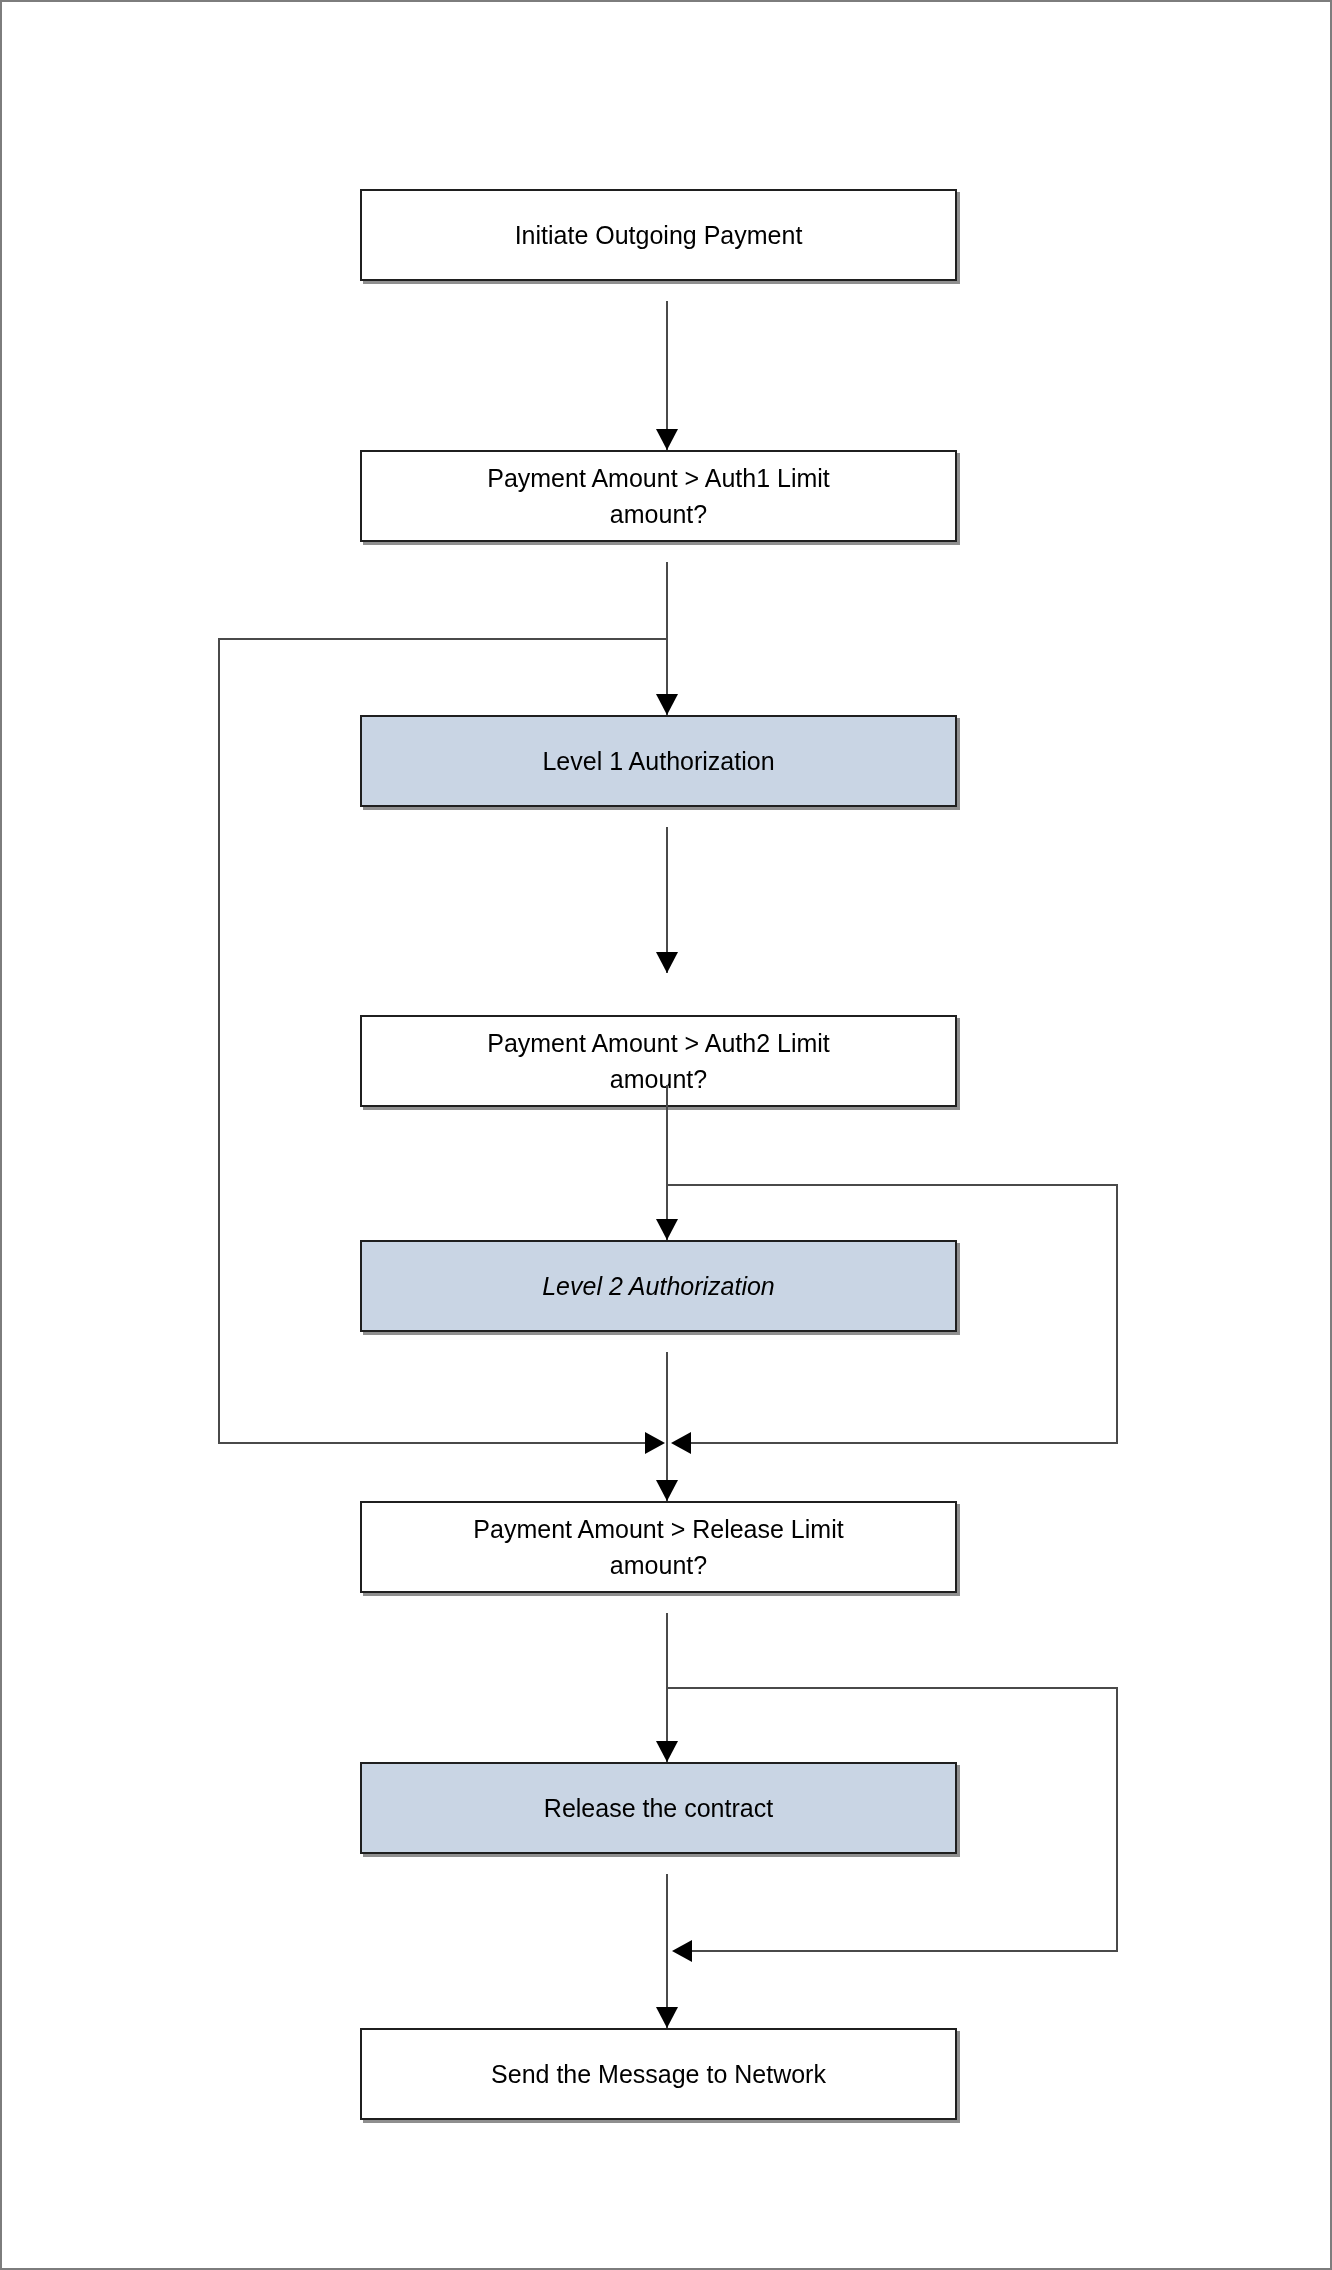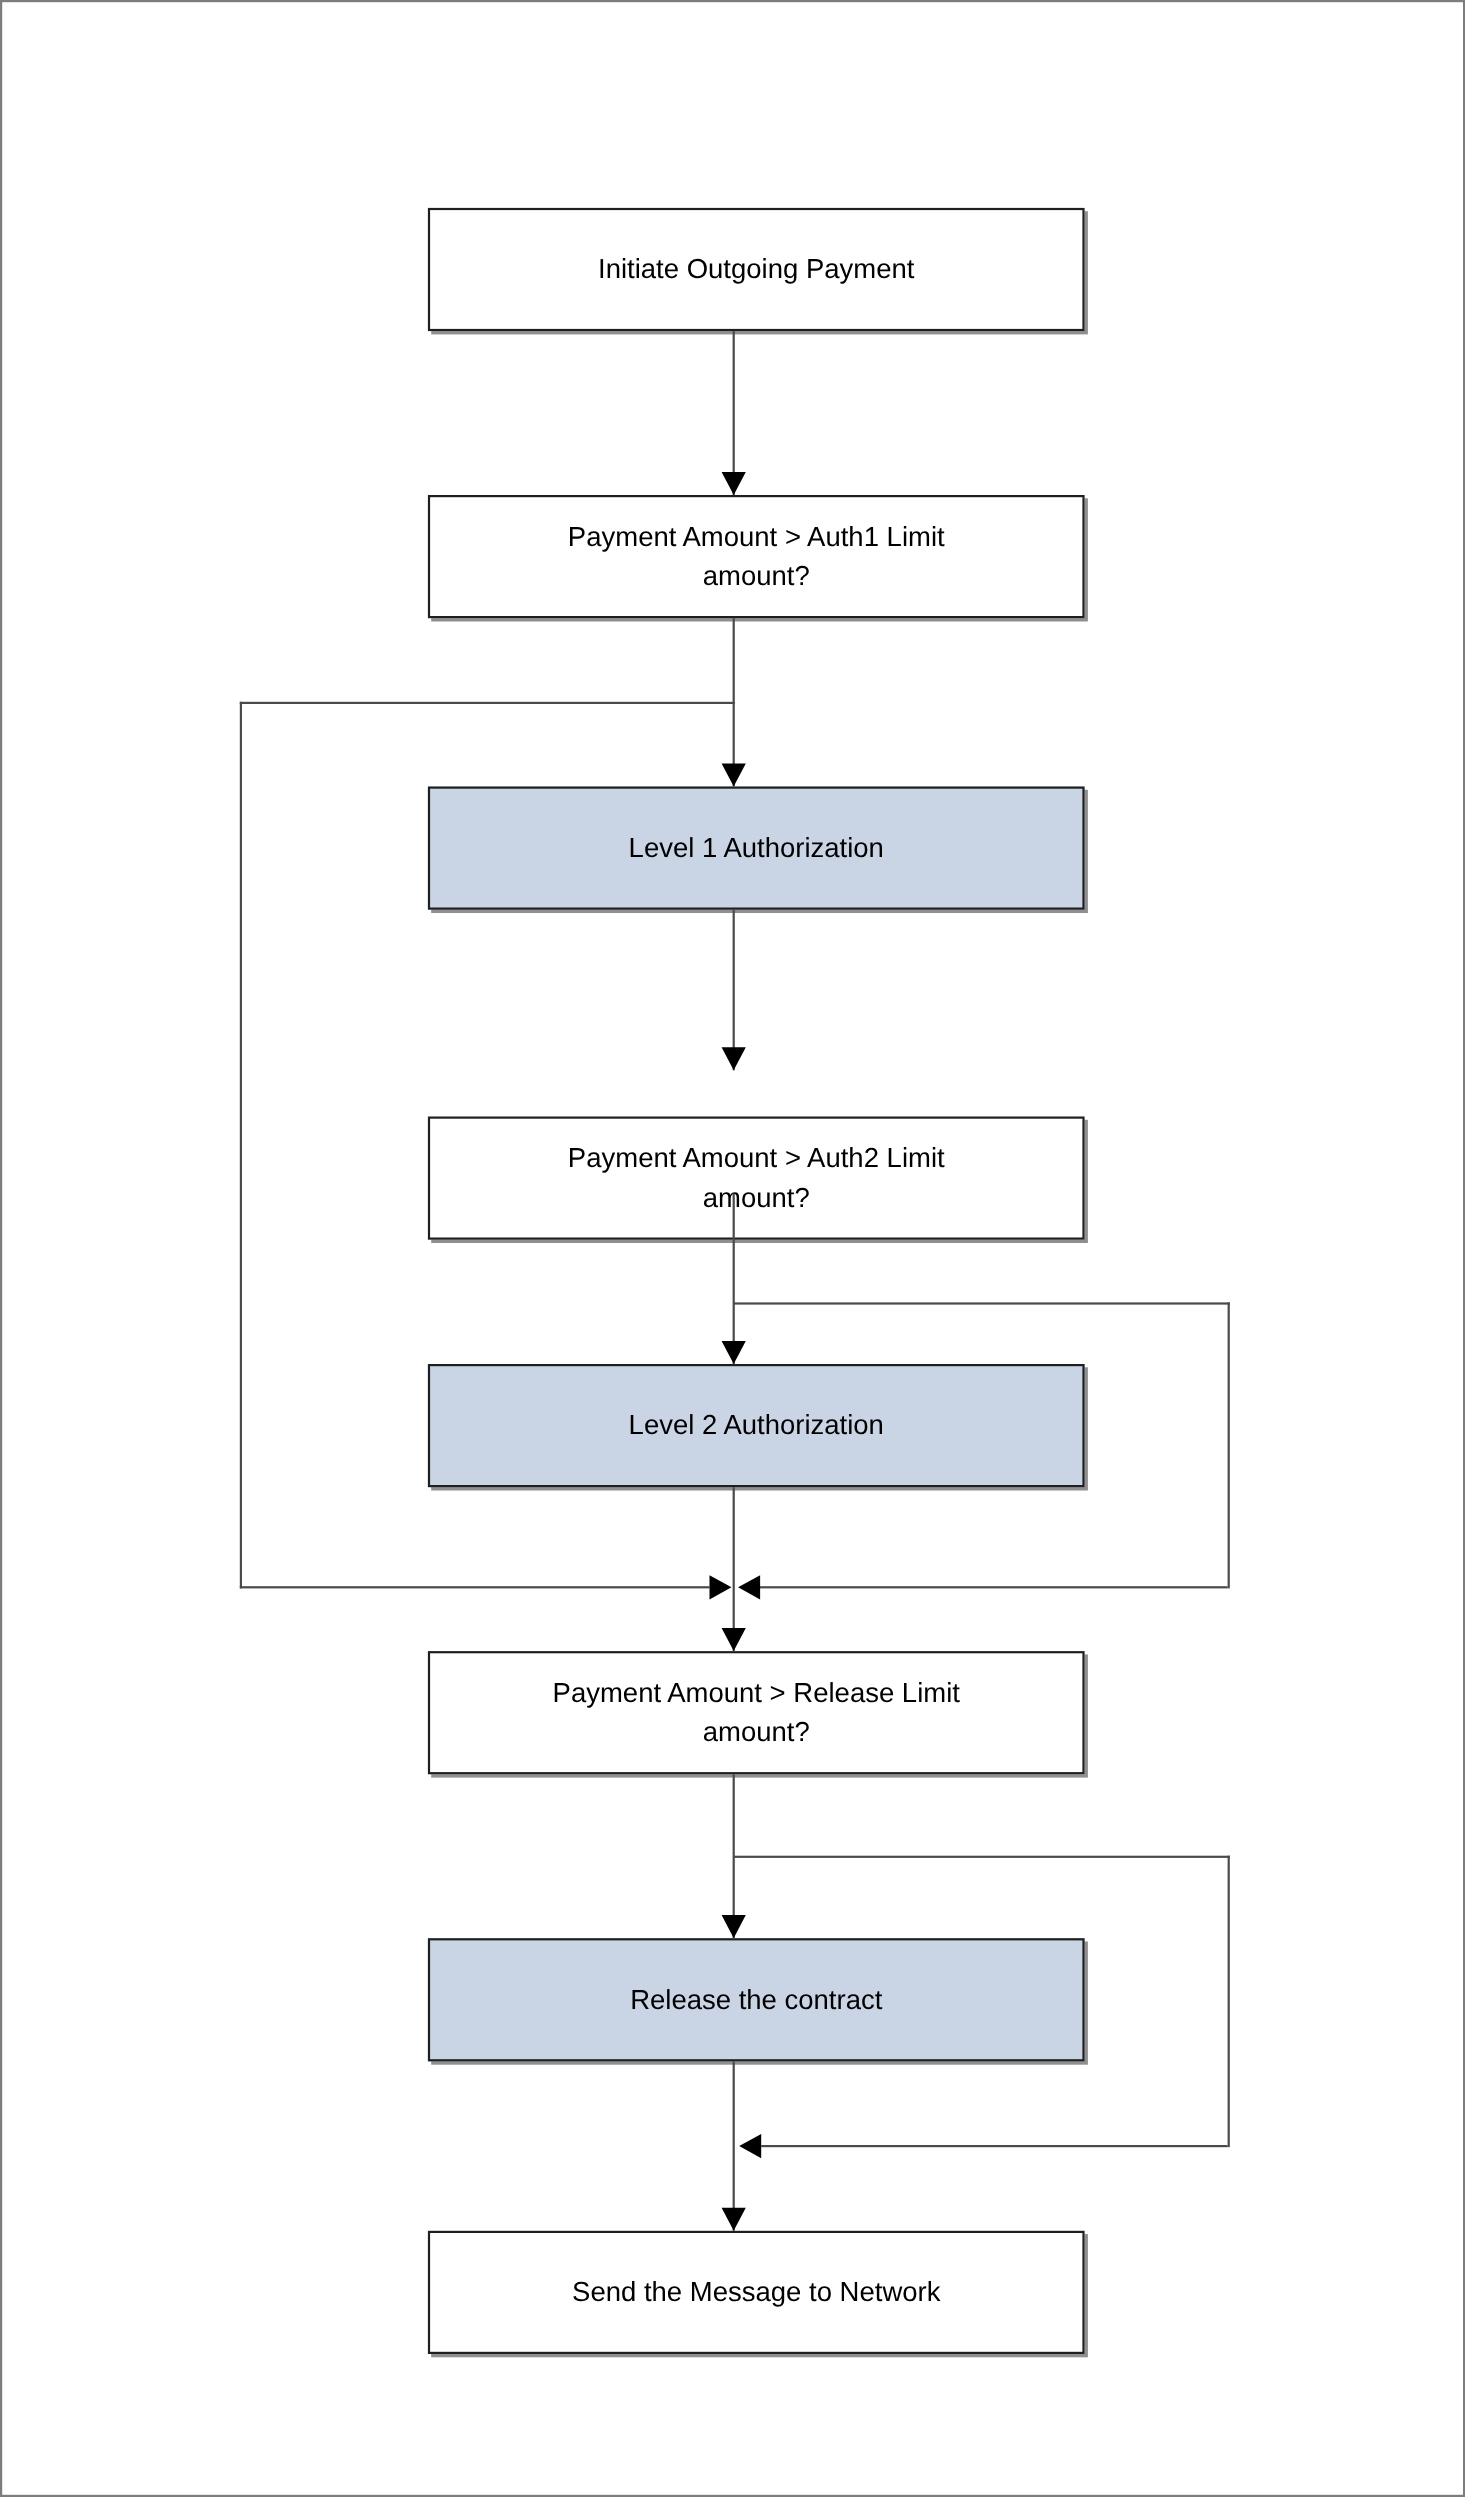--- a/index.html
+++ b/index.html
@@ -8,23 +8,23 @@
     width: 1332px;
     height: 2270px;
     box-sizing: border-box;
     border: 2px solid var(--frame-border, #7d7d7d);
     background: #ffffff;
     font-family: "Liberation Sans", sans-serif;
     overflow: hidden;
   }
   .node {
     position: absolute;
-    left: 387px;
+    left: 358px;
     width: 597px;
-    height: 112px;
+    height: 92px;
     box-sizing: border-box;
     background: var(--process-fill, #ffffff);
     border: 2px solid var(--node-border, #1f1f1f);
     box-shadow: 3px 3px 0 #8f8f8f;
     display: flex;
     align-items: center;
     justify-content: center;
     text-align: center;
     font-size: 25px;
     line-height: 1.45;
@@ -66,21 +66,21 @@
     <span>Payment Amount &gt; Auth1 Limit
 amount?</span>
   </div>
   <div class="node highlight" style="top:713px;">
     <span>Level 1 Authorization</span>
   </div>
   <div class="node" style="top:971px;margin-top:42px;">
     <span>Payment Amount &gt; Auth2 Limit
 amount?</span>
   </div>
-  <div class="node highlight" style="top:1238px;">
+  <div class="node highlight" style="top:1238px;font-style:italic;">
     <span>Level 2 Authorization</span>
   </div>
   <div class="node" style="top:1499px;text-align:center;">
     <span>Payment Amount &gt; Release Limit
 amount?</span>
   </div>
   <div class="node" style="top:2026px;">
     <span>Send the Message to Network</span>
   </div>
   <div class="node highlight" style="top:1760px;">

